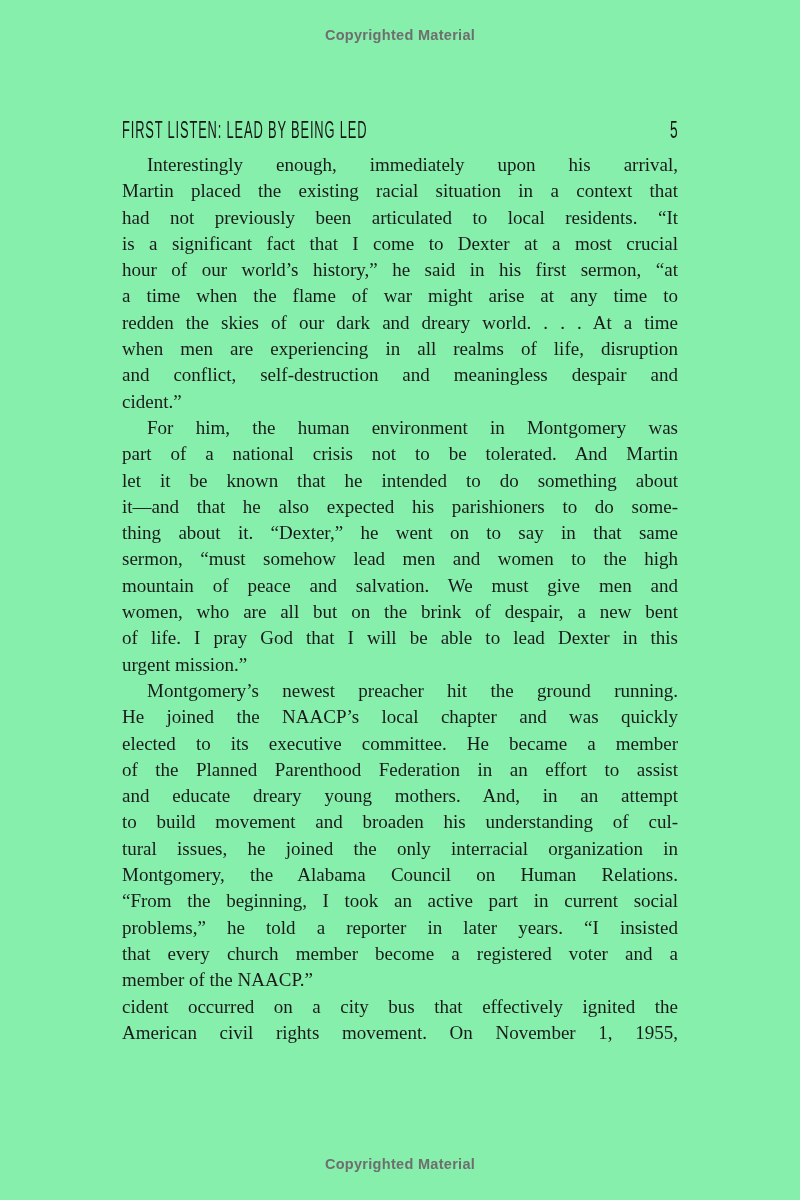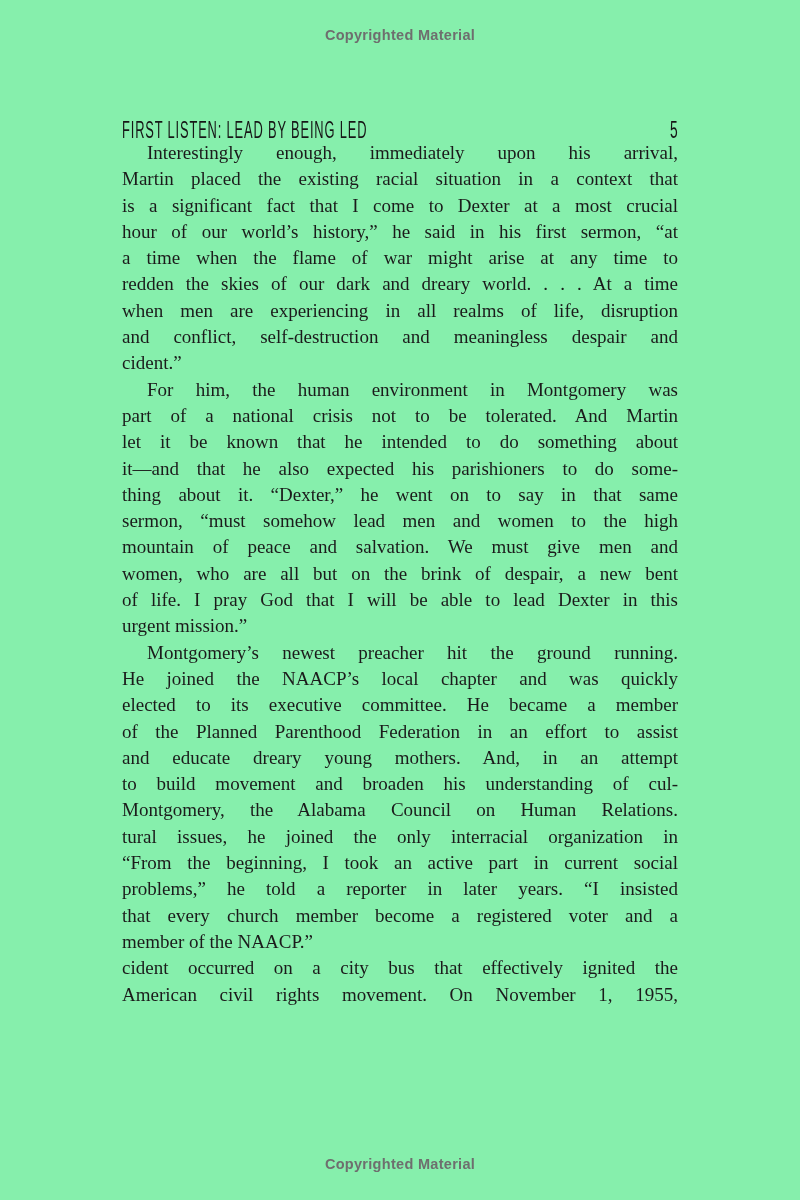--- a/index.html
+++ b/index.html
@@ -60,21 +60,21 @@
     font-weight: 400;
     font-size: 23px;
     color: #161616;
     transform: scaleX(0.6);
     transform-origin: right top;
   }
 
   .body-text {
     position: absolute;
     left: 122px;
-    top: 140px;
+    top: 152px;
     width: 556px;
     font-family: "Liberation Serif", serif;
     font-size: 19px;
     line-height: 26.3px;
     color: #1b1b1b;
   }
   .paragraph { margin: 0; }
   .line {
     text-align: justify;
     text-align-last: justify;
@@ -96,20 +96,21 @@
 
   <div class="header">
     <span class="running-title">FIRST LISTEN: LEAD BY BEING LED</span>
     <span class="page-number">5</span>
   </div>
 
   <div class="body-text" id="body-text">
       <div class="paragraph">
         <div class="line indent">Interestingly enough, immediately upon his arrival,</div>
         <div class="line">Martin placed the existing racial situation in a context that</div>
+        <div class="line">had not previously been articulated to local residents. “It</div>
         <div class="line">is a significant fact that I come to Dexter at a most crucial</div>
         <div class="line">hour of our world’s history,” he said in his first sermon, “at</div>
         <div class="line">a time when the flame of war might arise at any time to</div>
         <div class="line">redden the skies of our dark and dreary world. . . . At a time</div>
         <div class="line">when men are experiencing in all realms of life, disruption</div>
         <div class="line">and conflict, self-destruction and meaningless despair and</div>
         <div class="line endline">cident.”</div>
       </div>
       <div class="paragraph">
         <div class="line indent">For him, the human environment in Montgomery was</div>
@@ -123,22 +124,22 @@
         <div class="line">of life. I pray God that I will be able to lead Dexter in this</div>
         <div class="line endline">urgent mission.”</div>
       </div>
       <div class="paragraph">
         <div class="line indent">Montgomery’s newest preacher hit the ground running.</div>
         <div class="line">He joined the NAACP’s local chapter and was quickly</div>
         <div class="line">elected to its executive committee. He became a member</div>
         <div class="line">of the Planned Parenthood Federation in an effort to assist</div>
         <div class="line">and educate dreary young mothers. And, in an attempt</div>
         <div class="line">to build movement and broaden his understanding of cul-</div>
+        <div class="line">tural issues, he joined the only interracial organization in</div>
         <div class="line">Montgomery, the Alabama Council on Human Relations.</div>
-        <div class="line">tural issues, he joined the only interracial organization in</div>
         <div class="line">“From the beginning, I took an active part in current social</div>
         <div class="line">problems,” he told a reporter in later years. “I insisted</div>
         <div class="line">that every church member become a registered voter and a</div>
         <div class="line endline">member of the NAACP.”</div>
       </div>
       <div class="paragraph">
         <div class="line">cident occurred on a city bus that effectively ignited the</div>
         <div class="line">American civil rights movement. On November 1, 1955,</div>
       </div>
     </div>

